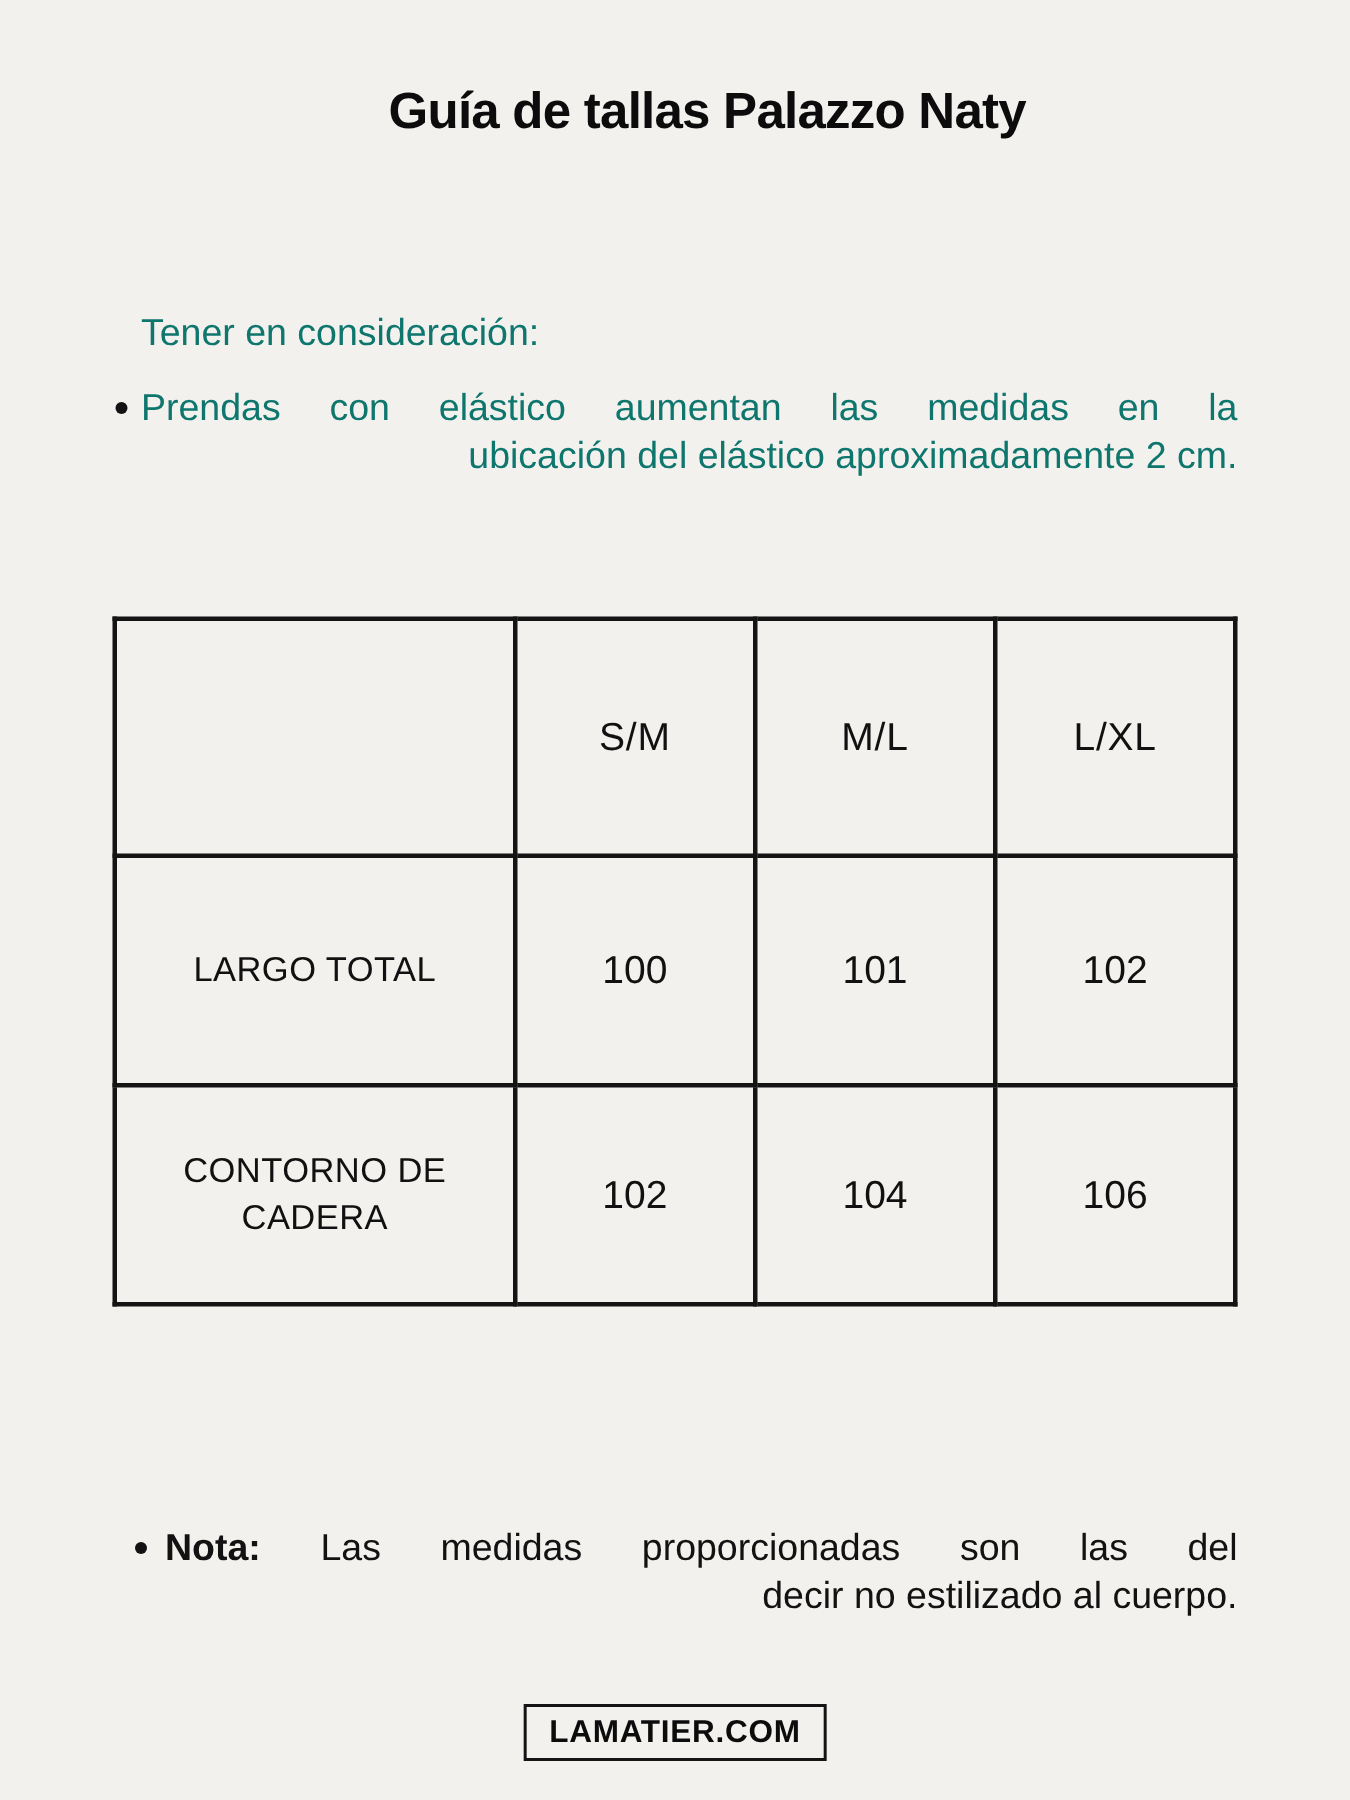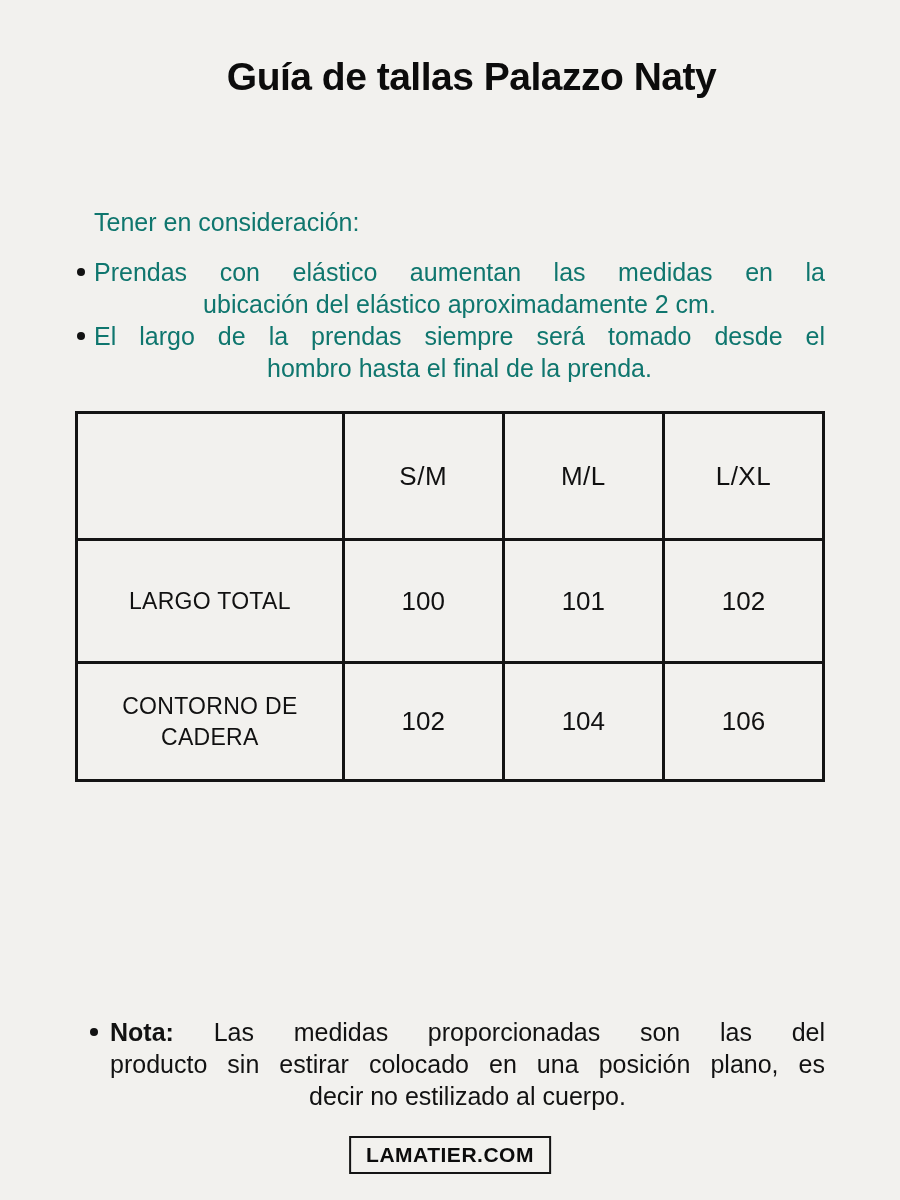--- a/index.html
+++ b/index.html
@@ -12,21 +12,21 @@
     color: #111;
     font-family: "Liberation Sans", sans-serif;
     overflow: hidden;
   }
 
   
   .title {
     position: absolute;
     top: 57px; left: 0; right: 0;
     text-align: center;
-    font-size: 39px;
+    font-size: 34px;
     line-height: 1;
     font-weight: 800;
     letter-spacing: -0.5px;
     color: #0c0c0c;
     padding-left: 43px;
   }
 
   
   .considerations {
     position: absolute;
@@ -40,26 +40,26 @@
   .bullet-item { position: relative; padding-left: 19px; }
   .bullet-item::before {
     content: "";
     position: absolute;
     left: 2px; top: 12px;
     width: 8px; height: 8px;
     border-radius: 50%;
     background: #121212;
   }
   .jline { text-align: justify; text-align-last: justify; }
-  .pline { text-align: center; }
+  .pline { text-align: right; }
 
   
   .size-table-wrap {
     position: absolute;
-    top: 411px; left: 75px; width: 750px; height: 371px;
+    top: 411px; left: 75px; width: 750px; height: 460px;
   }
   table.size-table {
     width: 100%; height: 100%;
     border-collapse: collapse;
     table-layout: fixed;
   }
   .size-table td, .size-table th {
     border: 3px solid #141414;
     text-align: center;
     vertical-align: middle;
@@ -121,24 +121,20 @@
 
   <h1 class="title">Guía de tallas Palazzo Naty</h1>
 
   <section class="considerations">
     <div class="intro">Tener en consideración:</div>
     <ul class="bullet-list">
       <li class="bullet-item">
         <div class="jline">Prendas con elástico aumentan las medidas en la</div>
         <div class="pline">ubicación del elástico aproximadamente 2 cm.</div>
       </li>
-      <li class="bullet-item">
-        <div class="jline">El largo de la prendas siempre será tomado desde el</div>
-        <div class="pline">hombro hasta el final de la prenda.</div>
-      </li>
     </ul>
   </section>
 
   <div class="size-table-wrap">
     <table class="size-table">
       <colgroup>
         <col class="c-label">
         <col class="c-size">
         <col class="c-size">
         <col class="c-size">
@@ -162,20 +158,19 @@
         <td class="val">104</td>
         <td class="val">106</td>
       </tr>
     </tbody>
       </table>
   </div>
 
   <section class="note">
     <div class="note-item">
       <div class="jline"><span class="note-label">Nota:</span> <span>Las medidas proporcionadas son las del</span></div>
-      <div class="jline">producto sin estirar colocado en una posición plano, es</div>
       <div class="pline">decir no estilizado al cuerpo.</div>
     </div>
   </section>
 
   <div class="footer-badge">LAMATIER.COM</div>
 
 </div>
 
 </body></html>

